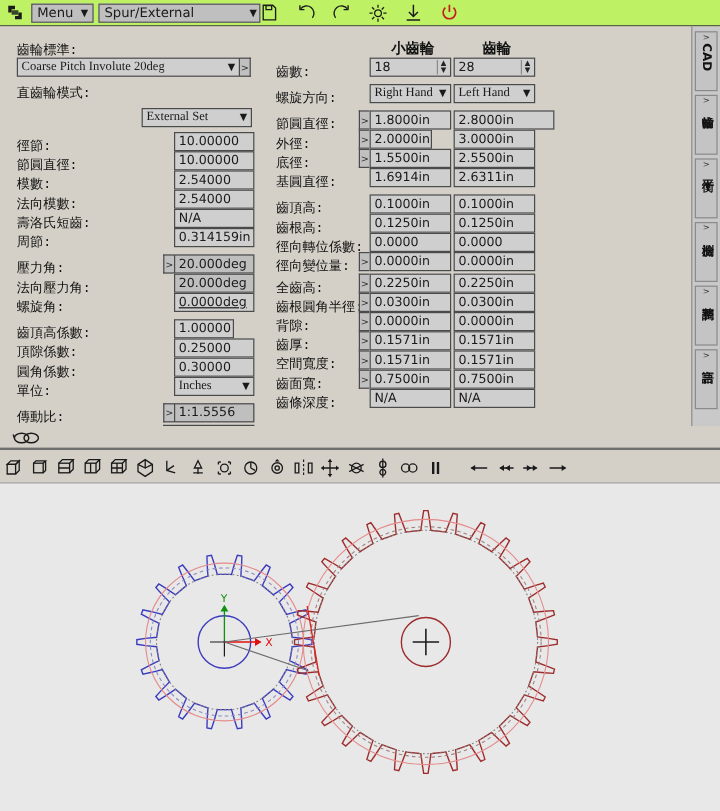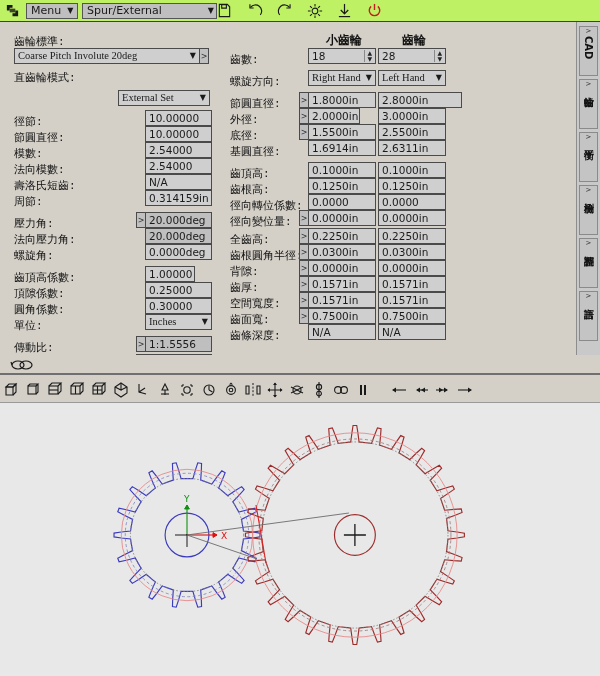--- a/index.html
+++ b/index.html
@@ -228,21 +228,21 @@
         <div class="abs rowfield" style="top: 190px; left: 136px;">
           <div class="arrowbox">&gt;</div>
           <div class="fld " style="width: 67px;">20.000deg</div>
         </div>
         <div class="abs lbl-cjk" style="left: 14px; top: 210px;">法向壓力角:</div>
         <div class="abs rowfield" style="top: 206px; left: 145px;">
           <div class="fld " style="width: 67px;">20.000deg</div>
         </div>
         <div class="abs lbl-cjk" style="left: 14px; top: 226px;">螺旋角:</div>
         <div class="abs rowfield" style="top: 222px; left: 145px;">
-          <div class="fld lite" style="width: 67px;">0.0000deg</div>
+          <div class="fld lite" style="width: 67px; text-decoration: underline;">0.0000deg</div>
         </div>
         <div class="abs lbl-cjk" style="left: 14px; top: 248px;">齒頂高係數:</div>
         <div class="abs rowfield" style="top: 244px; left: 145px;">
           <div class="fld lite" style="width: 50px;">1.00000</div>
         </div>
         <div class="abs lbl-cjk" style="left: 14px; top: 264px;">頂隙係數:</div>
         <div class="abs rowfield" style="top: 260px; left: 145px;">
           <div class="fld lite" style="width: 67px;">0.25000</div>
         </div>
         <div class="abs lbl-cjk" style="left: 14px; top: 280px;">圓角係數:</div>

